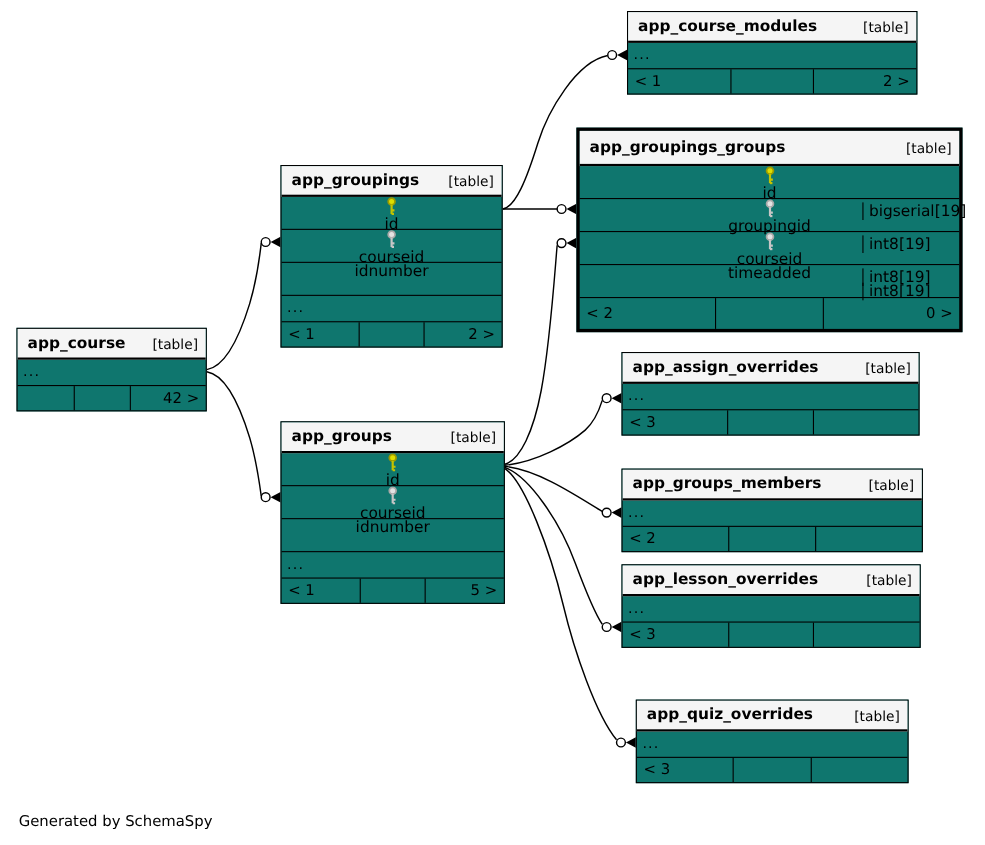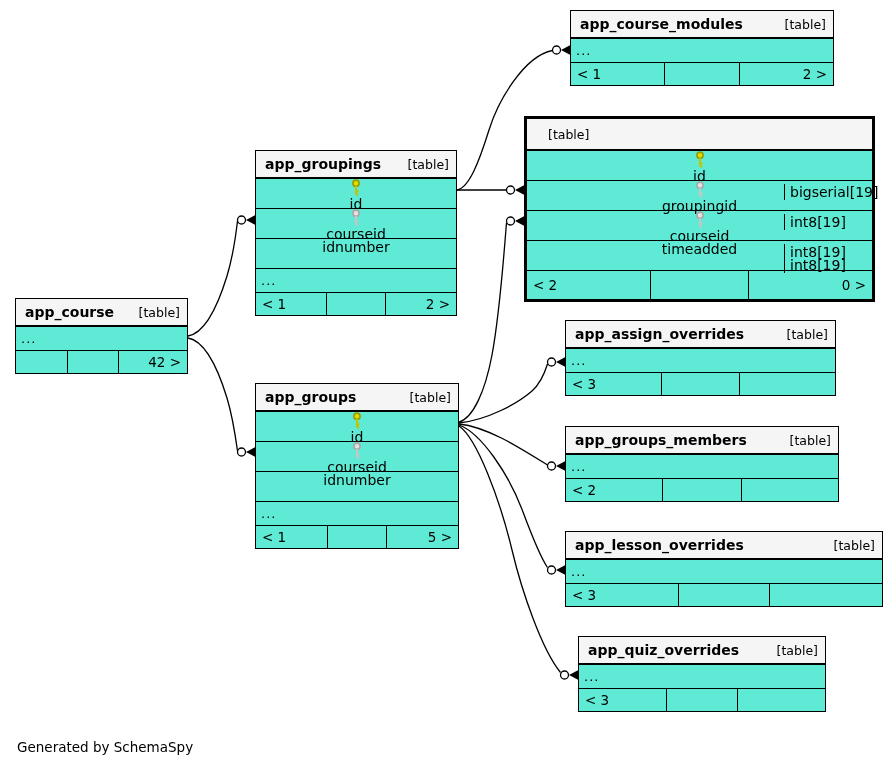--- a/index.html
+++ b/index.html
@@ -1,18 +1,18 @@
 <!DOCTYPE html>
 <html><head>
 <meta charset="utf-8">
 <style>
   html,body{margin:0;padding:0;background:#ffffff;}
   body{width:895px;height:768px;position:relative;font-family:"DejaVu Sans","Liberation Sans",sans-serif;color:#000;}
   .connectors{position:absolute;left:0;top:0;}
-  .tbl{position:absolute;background:#5eead4;border:1.5px solid #000;box-sizing:border-box;}
+  .tbl{position:absolute;background:#0f766e;border:1.5px solid #000;box-sizing:border-box;}
   .tbl.highlight{border-width:3px;}
   .tbl-header{background:#f5f5f5;border-bottom:2px solid #000;display:flex;justify-content:space-between;align-items:center;height:26px;padding:0 7px 0 9px;}
   .tbl.highlight .tbl-header{height:30px;}
   .tbl-name{font-weight:bold;font-size:14px;white-space:nowrap;}
   .tbl-tag{font-size:12.5px;white-space:nowrap;margin-left:12px;}
   .crow{display:flex;align-items:center;height:29px;border-bottom:1px solid #000;flex-direction:column;}
   .col-icon{width:26px;display:flex;justify-content:center;align-items:center;flex:none;}
   .col-name{font-size:14px;white-space:nowrap;}
   .col-type{margin-left:auto;width:88px;flex:none;align-self:stretch;border-left:1px solid #000;display:flex;align-items:center;padding:0 5px;font-size:14px;box-sizing:border-box;}
   .erow{display:flex;align-items:center;height:23px;border-bottom:1px solid #000;padding:0 5px;font-size:13px;letter-spacing:1px;}
@@ -91,20 +91,21 @@
   <div class="erow">...</div>
   <div class="tfoot">
     <span class="fc fc1">&lt; 1</span>
     <span class="fc fc2"></span>
     <span class="fc fc3">2 &gt;</span>
   </div>
 </div>
 
 <div class="tbl highlight" style="left:524px;top:116px;width:351px;">
   <div class="tbl-header">
+    <span class="tbl-name">app_groupings_groups</span>
     <span class="tbl-tag">[table]</span>
   </div>
   <div class="crow">
     <span class="col-icon">
       <svg class="key-pk" width="12" height="17" viewBox="0 0 12 17">
           <circle cx="6" cy="4.2" r="3.1" stroke-width="1.6"></circle>
           <path d="M6,7 L6,15.5 M6,12.3 L8.6,12.3 M6,15.5 L8.2,15.5" stroke-width="2" fill="none"></path>
         </svg>
     </span>
     <span class="col-name">id</span>
@@ -244,21 +245,21 @@
     <span class="tbl-tag">[table]</span>
   </div>
   <div class="erow">...</div>
   <div class="tfoot">
     <span class="fc fc1">&lt; 2</span>
     <span class="fc fc2"></span>
     <span class="fc fc3"></span>
   </div>
 </div>
 
-<div class="tbl" style="left:565px;top:531px;width:318px;">
+<div class="tbl" style="left:565px;top:513px;width:272px;">
   <div class="tbl-header">
     <span class="tbl-name">app_lesson_overrides</span>
     <span class="tbl-tag">[table]</span>
   </div>
   <div class="erow">...</div>
   <div class="tfoot">
     <span class="fc fc1">&lt; 3</span>
     <span class="fc fc2"></span>
     <span class="fc fc3"></span>
   </div>

